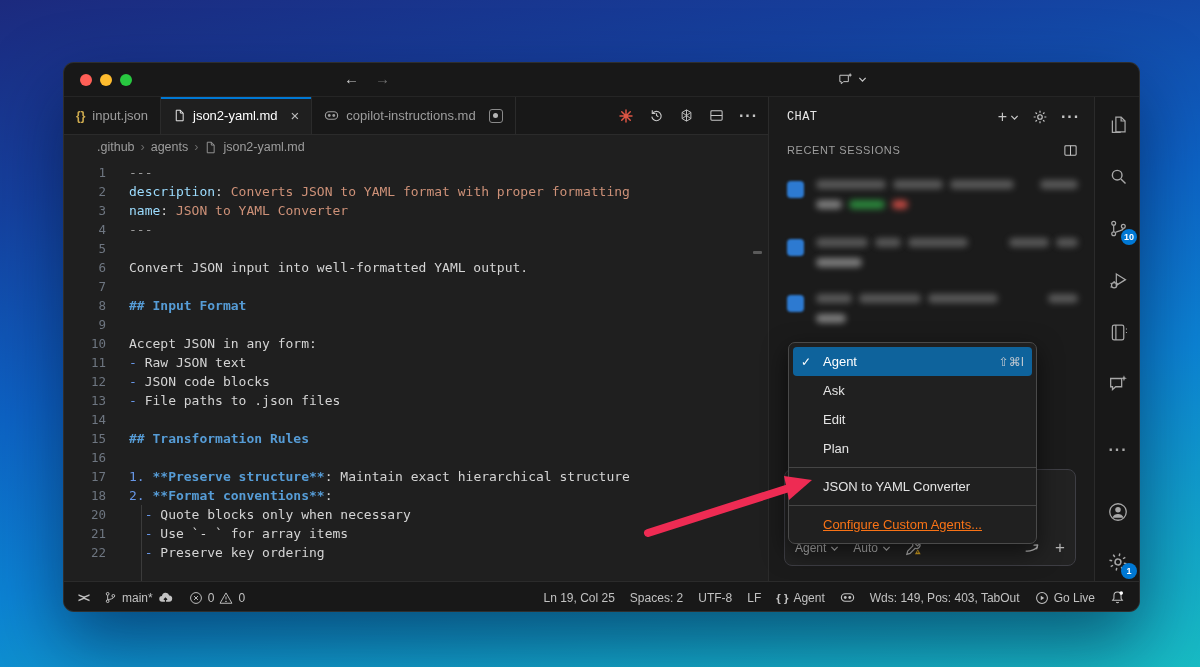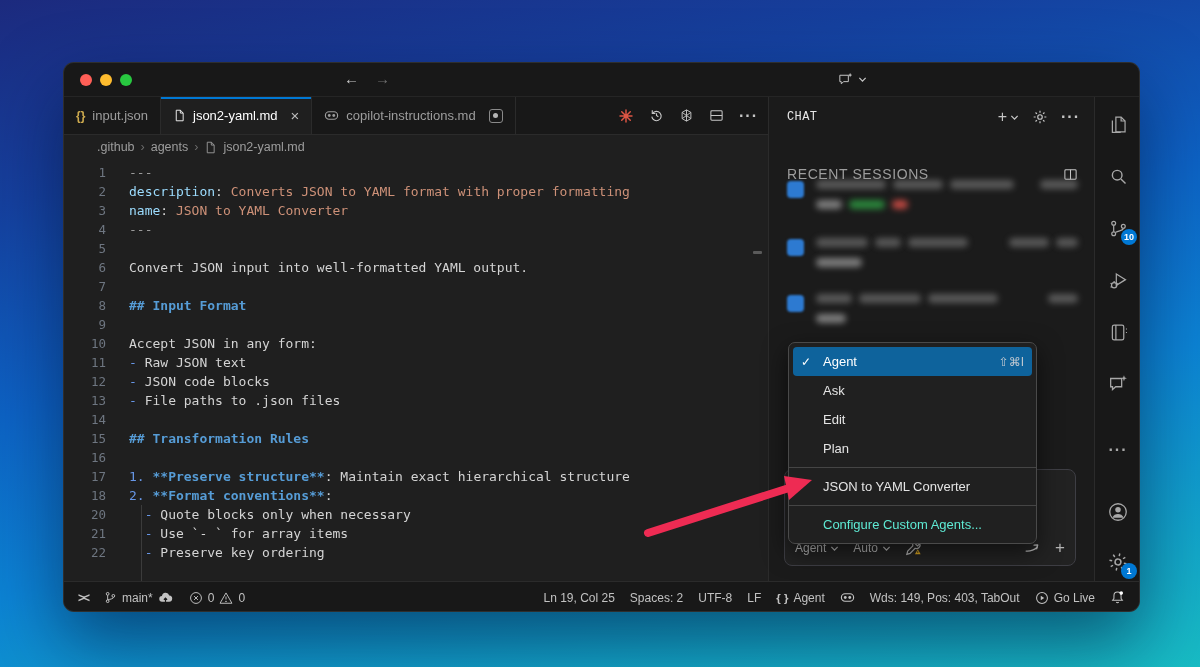--- a/index.html
+++ b/index.html
@@ -52,21 +52,21 @@
   .c-plain{ color:#d4d4d4; } .c-head{ color:#569CD6; font-weight:bold; } .c-dash{ color:#6796E6; }
   .indent-guide{ position:absolute; width:1px; background:#3b3b3b; }
   .ruler-mark{ position:absolute; right:6px; width:9px; height:3px; background:#5a5a5a; border-radius:1px; }
 
   
   .chat-panel{ width:325px; flex:none; background:#1b1b1b; position:relative; }
   .chat-header{ height:40px; display:flex; align-items:center; padding:0 14px 0 18px; }
   .chat-title{ font-size:12px; letter-spacing:.4px; color:#e7e7e7;font-family:Liberation Mono, monospace; }
   .chat-header-actions{ margin-left:auto; display:flex; align-items:center; gap:13px; color:#c5c5c5; }
   .plus-combo{ display:flex; align-items:center; gap:3px; }
-  .sessions-header{ height:26px; display:flex; align-items:center; padding:0 16px 0 18px; font-size:14px; letter-spacing:.6px; color:#9d9d9d;margin-top:24px; }
+  .sessions-header{ height:26px; display:flex; align-items:center; padding:0 16px 0 18px; font-size:11px; letter-spacing:.6px; color:#9d9d9d; }
   .sessions-header .icon{ margin-left:auto; color:#c5c5c5; }
   .session-row{ position:absolute; left:18px; right:16px; height:46px; }
   .sess-icon{ position:absolute; left:0; top:2px; width:17px; height:17px; border-radius:4px; background:#2d7ad1; filter:blur(1px); }
   .sess-lines{ margin-left:29px; }
   .sess-l{ display:flex; gap:7px; align-items:center; height:11px; margin-bottom:9px; }
   .pill{ height:9px; border-radius:5px; background:#969696; opacity:.5; filter:blur(3px); }
   .pill.c{ opacity:.8; }
   .spring{ flex:1; }
 
   
@@ -77,21 +77,21 @@
   .picker{ display:flex; align-items:center; gap:4px; cursor:pointer; }
   .chat-input-row .spring{ flex:1; }
 
   
   .menu{ position:absolute; left:19px; top:245px; width:249px; background:#202020; border:1px solid #4a4a4a;
     border-radius:7px; box-shadow:0 8px 24px rgba(0,0,0,.55); padding:4px 0; z-index:5; font-size:13px; color:#e4e4e4; }
   .menu-item{ height:29px; margin:0 4px; padding:0 8px; border-radius:4px; display:flex; align-items:center; cursor:pointer; }
   .menu-item .chk{ width:22px; font-size:12px; }
   .menu-item.selected{ background:#0e639c; color:#ffffff; }
   .menu-item .shortcut{ margin-left:auto; color:#c0c8d0; font-size:12px; }
-  .menu-item.link{ color:#5eead4; }
+  .menu-item.link{ color:#f97316;text-decoration:underline; }
   .menu-sep{ height:1px; background:#454545; margin:4px 0; }
 
   
   .activity-bar{ width:47px; flex:none; background:#181818; border-left:1px solid #2b2b2b;
     display:flex; flex-direction:column; align-items:center; padding:16px 0 8px; }
   .ab-top{ display:flex; flex-direction:column; gap:30px; align-items:center; }
   .ab-bottom{ margin-top:auto; display:flex; flex-direction:column; gap:28px; align-items:center; }
   .ab-item{ position:relative; color:#a8a8a8; width:22px; height:22px; display:flex; align-items:center; justify-content:center; cursor:pointer; }
   .ab-item.extra-gap{ margin-top:14px; }
   .badge{ position:absolute; right:-8px; bottom:-6px; min-width:16px; height:16px; padding:0 3px; border-radius:9px;

